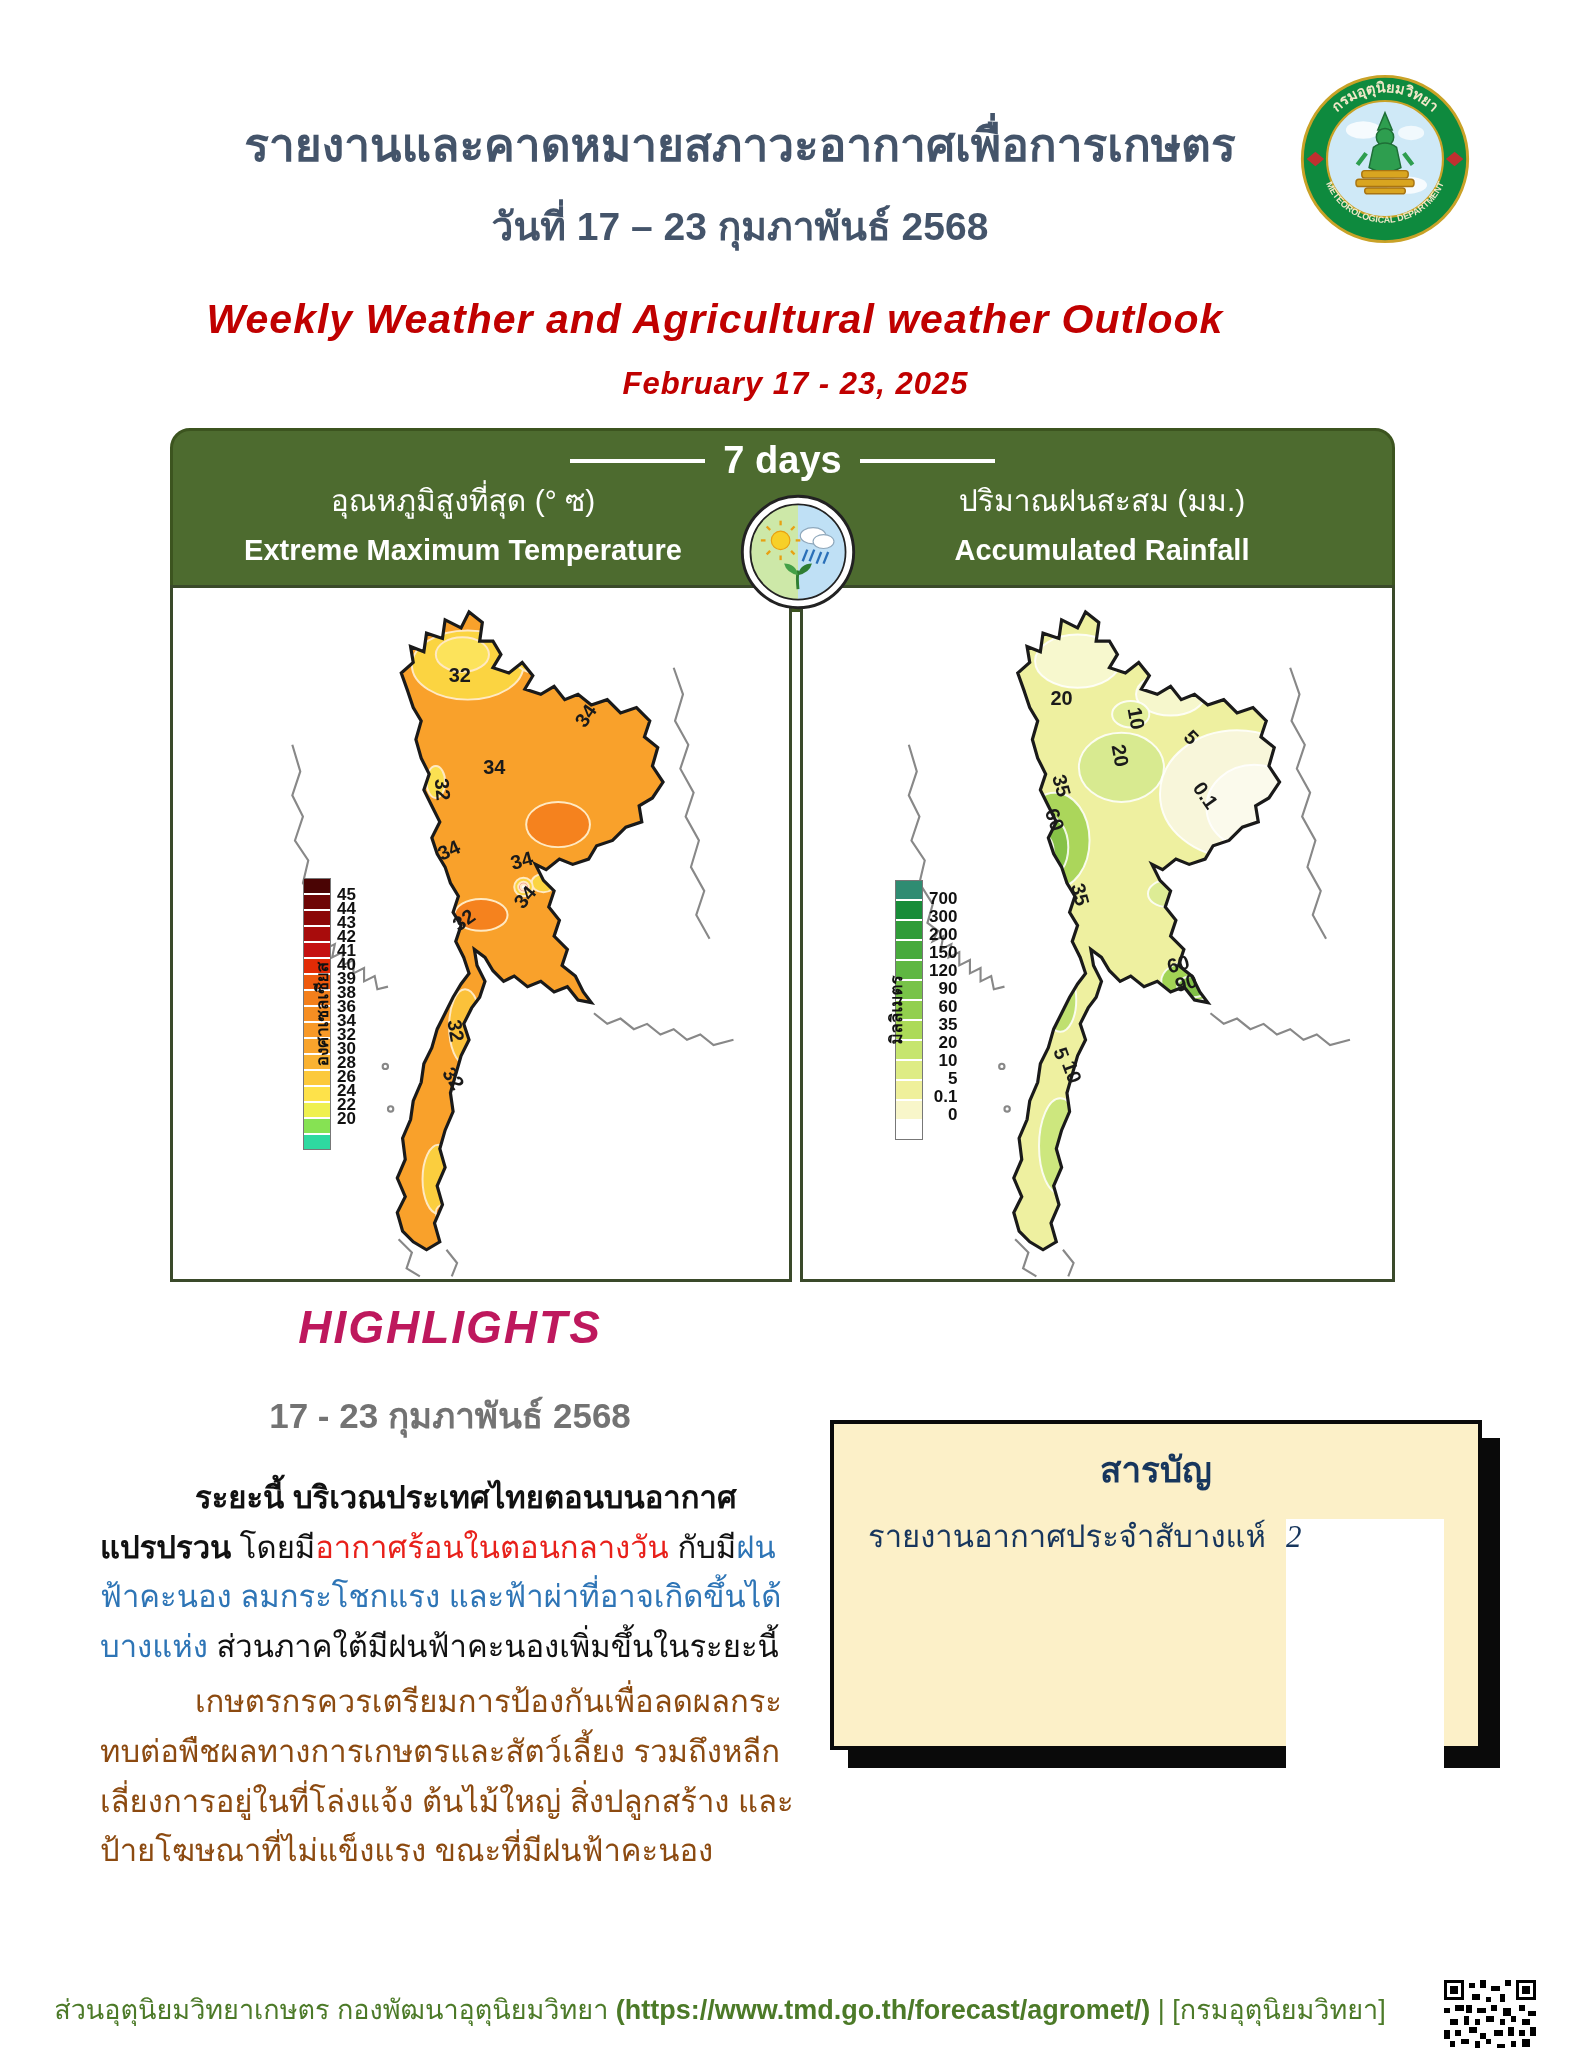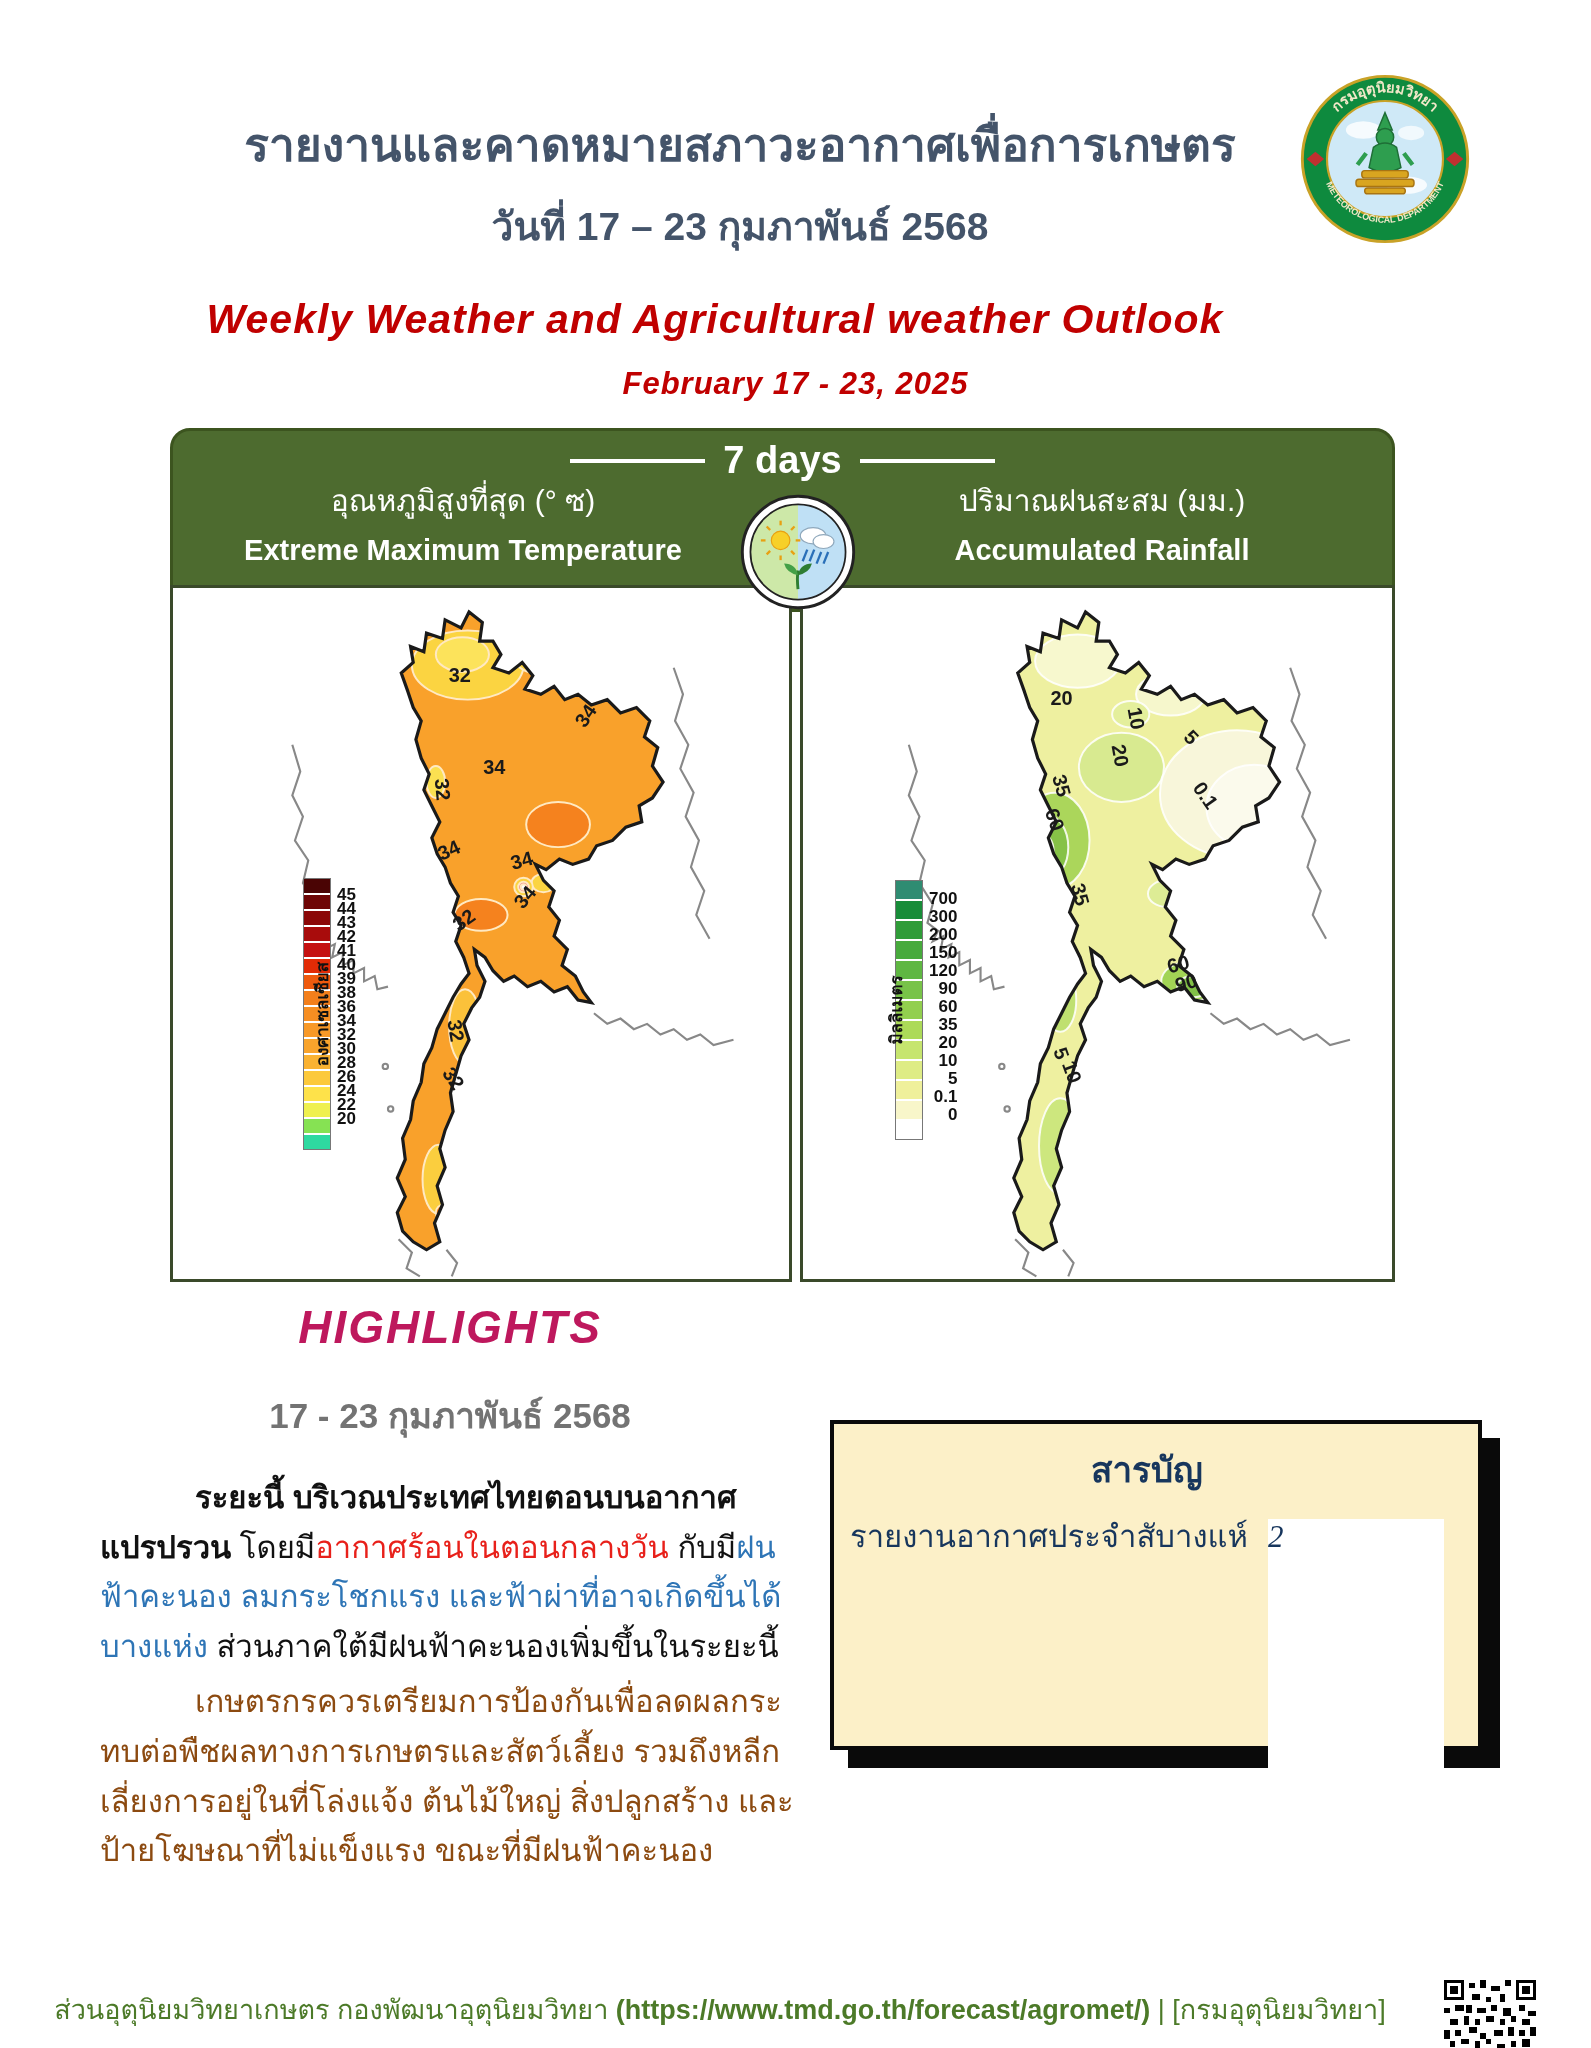--- a/index.html
+++ b/index.html
@@ -53,21 +53,21 @@
            font-size:35px;font-weight:bold;color:#737373;}
   .hl-body{position:absolute;left:100px;top:1455px;width:700px;font-size:31px;line-height:1.6;color:#111;margin-top:18px;}
   .hl-body p{margin:0 0 6px 0;text-indent:95px;}
   .sp-bold{font-weight:bold;color:#111;}
   .sp-black{color:#111;}
   .sp-red{color:#E8201A;}
   .sp-blue{color:#2E75B6;}
   .sp-brown{color:#8C4A10;}
   
   .toc{position:absolute;left:830px;top:1420px;width:652px;height:330px;background:#FCF0C8;
-       border:4px solid #0a0a0a;box-shadow:18px 18px 0 #0a0a0a;box-sizing:border-box;padding:18px 34px 0 16px;}
+       border:4px solid #0a0a0a;box-shadow:18px 18px 0 #0a0a0a;box-sizing:border-box;padding:18px 34px 0 34px;}
   .toc-title{text-align:center;font-size:35px;font-weight:bold;color:#17365D;margin-bottom:14px;}
   .toc-item{display:flex;align-items:baseline;font-size:31px;color:#17365D;margin-bottom:18px;}
   .toc-item .label{white-space:nowrap;}
   .toc-item .dots{flex:1;border-bottom:4px dotted #17365D;margin:0 10px 8px 10px;}
   .toc-item .page{font-family:"Liberation Serif",serif;font-style:italic;font-size:31px;}
   
   .footer{position:absolute;left:0;top:1988px;width:1440px;text-align:center;
           font-size:27px;color:#4C7A28;}
   .footer .url{font-weight:bold;}
   .qr{position:absolute;left:1444px;top:1980px;width:92px;height:92px;}

